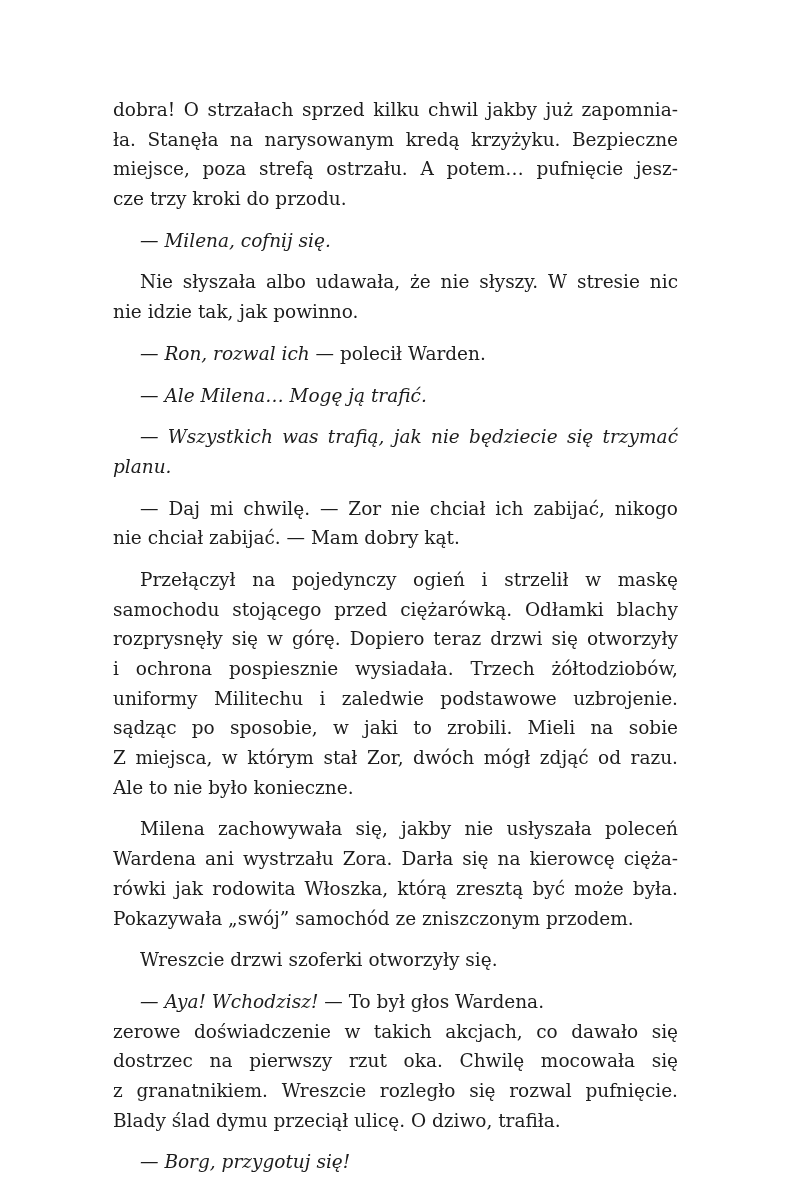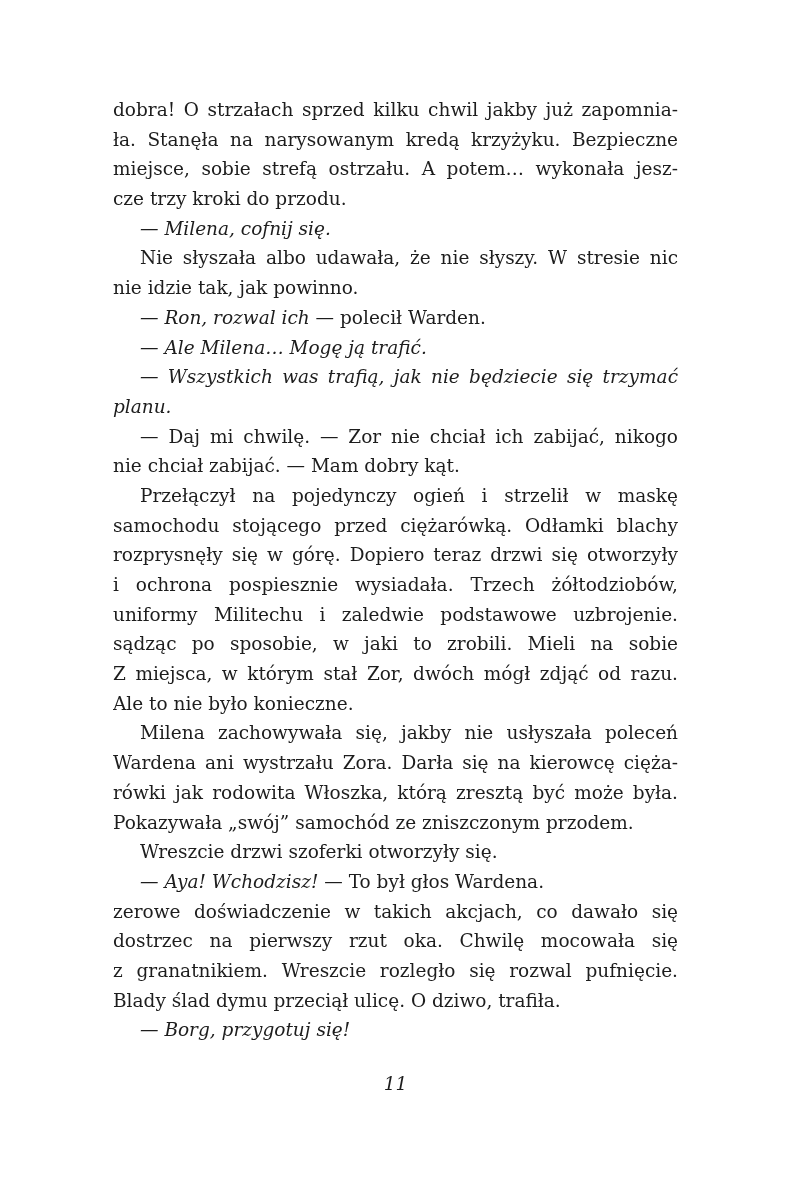--- a/index.html
+++ b/index.html
@@ -28,20 +28,21 @@
     overflow: hidden;
     white-space: normal;
     text-align: left;
   }
   .line.just {
     text-align: justify;
     text-align-last: justify;
   }
   .line.indent {
     text-indent: 27px;
+    margin-top: 12px;
   }
   .it {
     font-style: italic;
   }
   .page-number {
     margin-top: 27px;
     width: 565px;
     text-align: center;
     font-size: 18.5px;
     line-height: 24px;
@@ -49,21 +50,21 @@
     font-style: italic;
   }
 </style>
 </head>
 <body>
 
 <div class="page">
   <div class="text-block">
       <div class="line just"><span>dobra! O strzałach sprzed kilku chwil jakby już zapomnia-</span></div>
       <div class="line just"><span>ła. Stanęła na narysowanym kredą krzyżyku. Bezpieczne</span></div>
-      <div class="line just"><span>miejsce, sobie strefą ostrzału. A potem… wykonała jesz-</span></div>
+      <div class="line just"><span>miejsce, poza strefą ostrzału. A potem… pufnięcie jesz-</span></div>
       <div class="line"><span>cze trzy kroki do przodu.</span></div>
       <div class="line indent"><span class="it">— Milena, cofnij się.</span></div>
       <div class="line just indent"><span>Nie słyszała albo udawała, że nie słyszy. W stresie nic</span></div>
       <div class="line"><span>nie idzie tak, jak powinno.</span></div>
       <div class="line indent"><span class="it">— Ron, rozwal ich</span><span> — polecił Warden.</span></div>
       <div class="line indent"><span class="it">— Ale Milena… Mogę ją trafić.</span></div>
       <div class="line just indent"><span class="it">— Wszystkich was trafią, jak nie będziecie się trzymać</span></div>
       <div class="line"><span class="it">planu.</span></div>
       <div class="line just indent"><span>— Daj mi chwilę. — Zor nie chciał ich zabijać, nikogo</span></div>
       <div class="line"><span>nie chciał zabijać. — Mam dobry kąt.</span></div>

